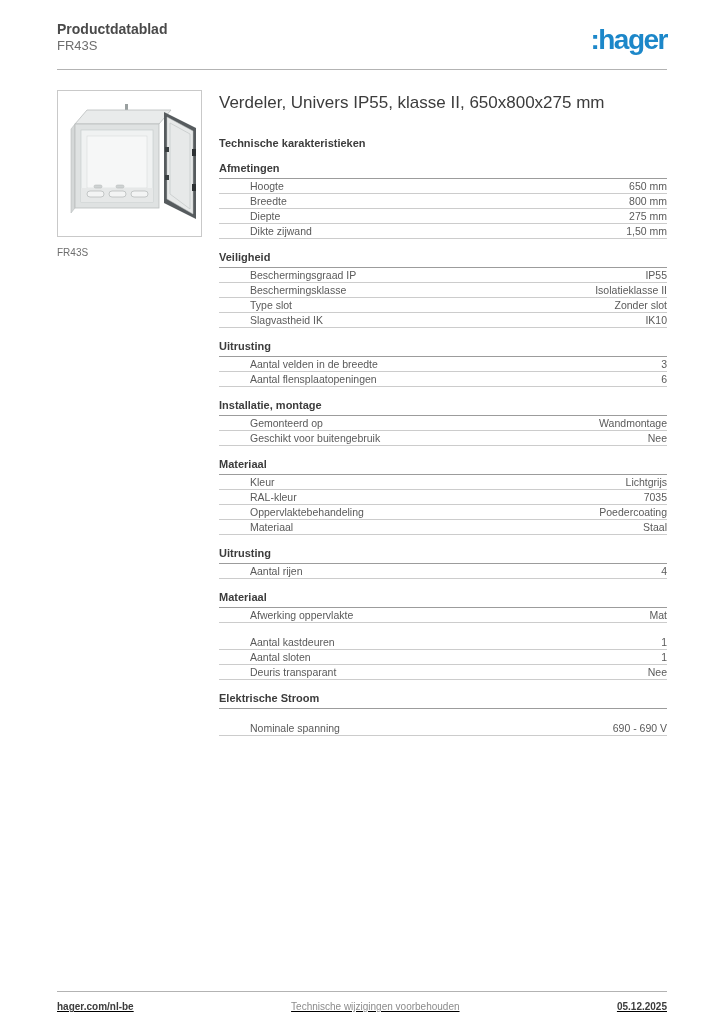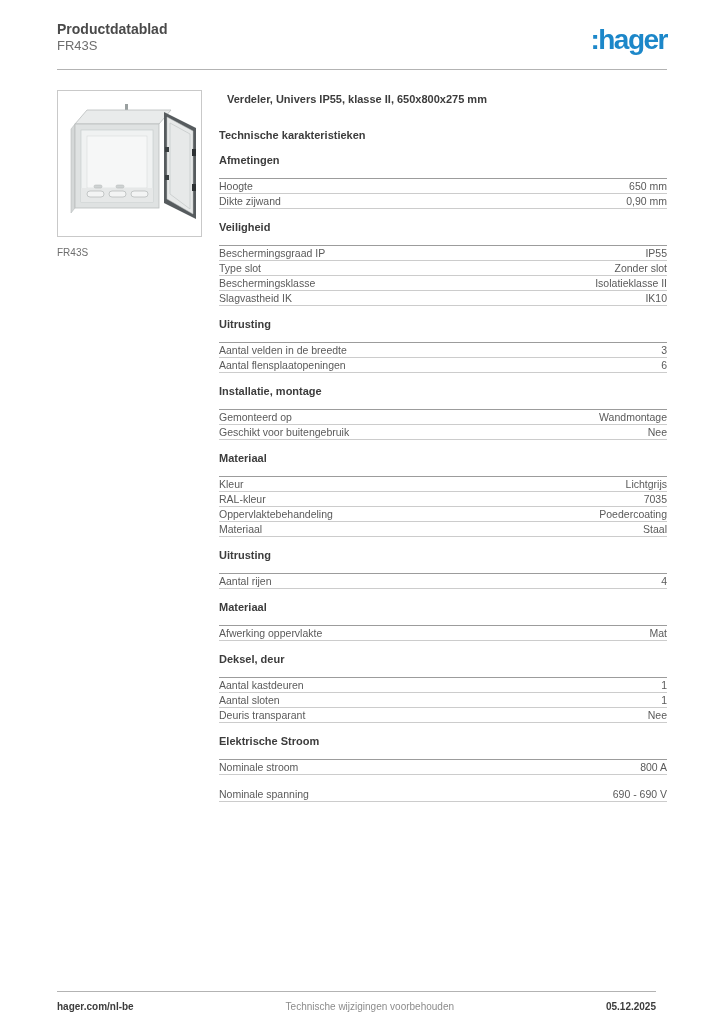--- a/index.html
+++ b/index.html
@@ -37,45 +37,46 @@
   .imgcol { width:145px; margin-right:17px; flex:none; }
   .img-frame {
     width:145px; height:147px;
     border:1px solid #c9c9c9;
     background:#ffffff;
     display:block;
   }
   .img-caption { margin-top:10px; font-size:10px; color:#6e6e6e; }
 
   .specs { flex:1; min-width:0; }
-  .prod-title { font-size:11px; font-weight:bold; color:#3c3c3c; margin:3px 0 24px 8px; }
+  .prod-title { font-size:17px; font-weight:normal; color:#3c3c3c; margin:3px 0 24px 0; }
   .specs-heading { font-size:11px; font-weight:bold; color:#3c3c3c; margin:0 0 13px 0; }
 
   .spec-group { margin-bottom:12px; }
   .spec-group h3 {
     font-size:11px; font-weight:bold; color:#3c3c3c;
-    padding-bottom:12px;
+    padding-bottom:4px;
     border-bottom:1px solid #9c9c9c;
   }
   .row {
     display:flex; justify-content:space-between; align-items:center;
     height:15px;
     border-bottom:1px solid #cccccc;
     font-size:10.5px; color:#5a5a5a;
   }
-  .row .lbl { white-space:nowrap; }
+  .row .lbl { white-space:nowrap;margin-left:31px; }
   .row .val { white-space:nowrap; text-align:right; }
 
   
   .ftr {
-    position:absolute; left:57px; right:68px; bottom:12px;
+    position:absolute; left:57px; right:57px; bottom:12px;
     border-top:1px solid #b3b3b3;
     padding-top:9px;
     display:flex; justify-content:space-between; align-items:baseline;
     font-size:10px;
+    text-decoration:underline;
   }
   .ftr-left  { font-weight:bold; color:#3c3c3c; text-decoration:none; }
   .ftr-center{ color:#8c8c8c; }
   .ftr-right { font-weight:bold; color:#3c3c3c; }
 </style>
 </head>
 <body>
 
 <div class="page">
 
@@ -135,40 +136,48 @@
       <div class="prod-title">Verdeler, Univers IP55, klasse II, 650x800x275 mm</div>
       <div class="specs-heading">Technische karakteristieken</div>
 
       <div class="spec-group">
         <h3>Afmetingen</h3>
         <div class="row">
             <span class="lbl">Hoogte</span>
             <span class="val">650 mm</span>
           </div>
         <div class="row">
+            <span class="lbl">Breedte</span>
+            <span class="val">800 mm</span>
+          </div>
+        <div class="row">
+            <span class="lbl">Diepte</span>
+            <span class="val">275 mm</span>
+          </div>
+        <div class="row">
             <span class="lbl">Dikte zijwand</span>
-            <span class="val">0,90 mm</span>
+            <span class="val">1,50 mm</span>
           </div>
       </div>
 
       <div class="spec-group">
         <h3>Veiligheid</h3>
         <div class="row">
             <span class="lbl">Beschermingsgraad IP</span>
             <span class="val">IP55</span>
           </div>
         <div class="row">
+            <span class="lbl">Beschermingsklasse</span>
+            <span class="val">Isolatieklasse II</span>
+          </div>
+        <div class="row">
             <span class="lbl">Type slot</span>
             <span class="val">Zonder slot</span>
           </div>
         <div class="row">
-            <span class="lbl">Beschermingsklasse</span>
-            <span class="val">Isolatieklasse II</span>
-          </div>
-        <div class="row">
             <span class="lbl">Slagvastheid IK</span>
             <span class="val">IK10</span>
           </div>
       </div>
 
       <div class="spec-group">
         <h3>Uitrusting</h3>
         <div class="row">
             <span class="lbl">Aantal velden in de breedte</span>
             <span class="val">3</span>
@@ -221,41 +230,36 @@
 
       <div class="spec-group">
         <h3>Materiaal</h3>
         <div class="row">
             <span class="lbl">Afwerking oppervlakte</span>
             <span class="val">Mat</span>
           </div>
       </div>
 
       <div class="spec-group">
-        <h3>Deksel, deur</h3>
         <div class="row">
             <span class="lbl">Aantal kastdeuren</span>
             <span class="val">1</span>
           </div>
         <div class="row">
             <span class="lbl">Aantal sloten</span>
             <span class="val">1</span>
           </div>
         <div class="row">
             <span class="lbl">Deuris transparant</span>
             <span class="val">Nee</span>
           </div>
       </div>
 
       <div class="spec-group">
         <h3>Elektrische Stroom</h3>
-        <div class="row">
-            <span class="lbl">Nominale stroom</span>
-            <span class="val">800 A</span>
-          </div>
       </div>
 
       <div class="spec-group">
         <div class="row">
             <span class="lbl">Nominale spanning</span>
             <span class="val">690 - 690 V</span>
           </div>
       </div>
 
 

